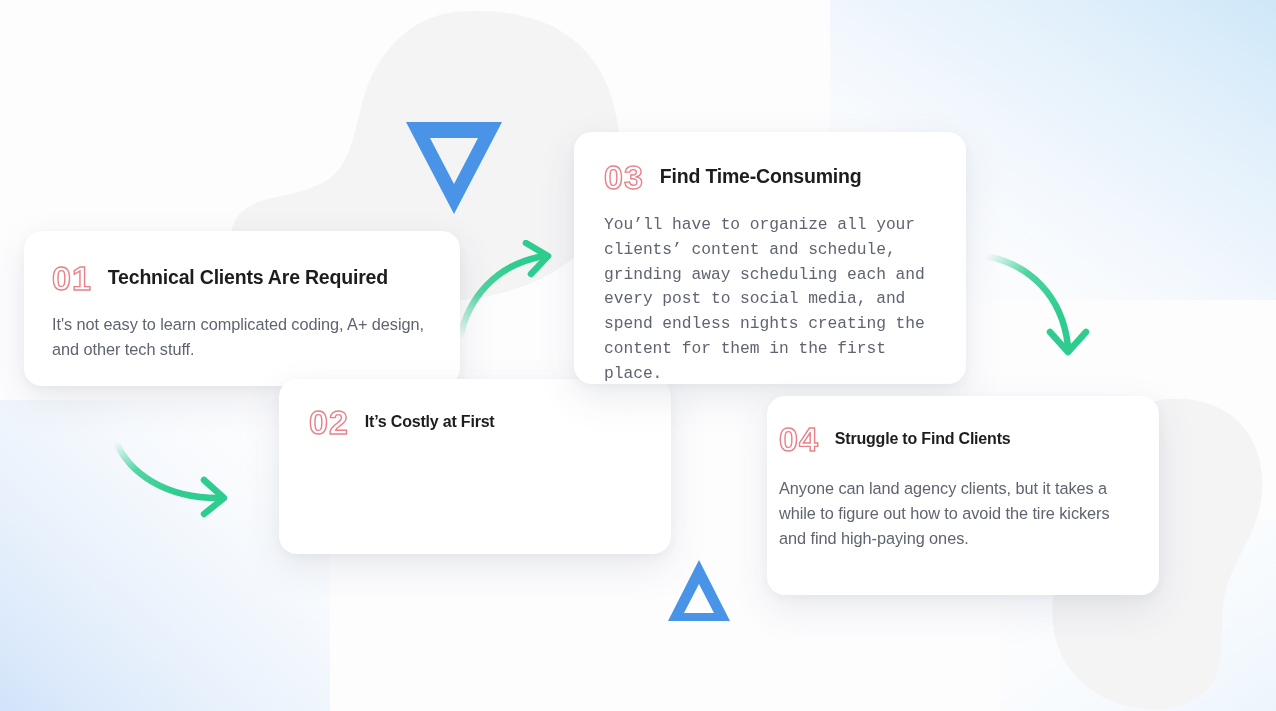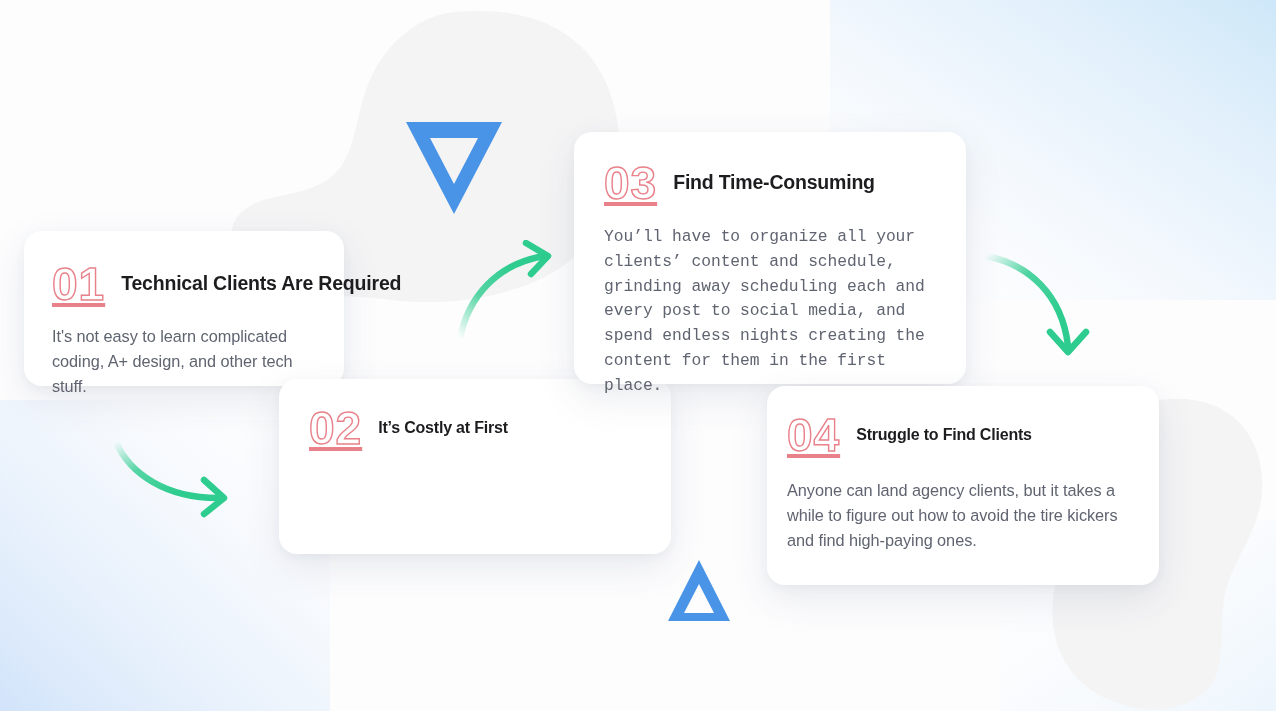--- a/index.html
+++ b/index.html
@@ -45,41 +45,40 @@
 
   
   .card {
     position: absolute;
     background: #ffffff;
     border-radius: 18px;
     box-shadow: 0 14px 38px rgba(60, 70, 95, 0.10),
                 0 3px 10px rgba(60, 70, 95, 0.05);
     box-sizing: border-box;
   }
-  #card-1 { left: 24px;  top: 231px; width: 320px; height: 155px; padding: 30px 28px 26px 28px; }
+  #card-1 { left: 24px;  top: 231px; width: 436px; height: 155px; padding: 30px 28px 26px 28px; }
   #card-2 { left: 279px; top: 379px; width: 392px; height: 175px; padding: 26px 30px 26px 30px; text-align: center; }
   #card-3 { left: 574px; top: 132px; width: 392px; height: 252px; padding: 28px 30px 26px 30px; }
-  #card-4 { left: 767px; top: 386px; width: 392px; height: 199px; padding: 26px 30px 26px 20px; }
+  #card-4 { left: 767px; top: 396px; width: 392px; height: 199px; padding: 26px 30px 26px 12px; }
 
   .card-head {
     display: flex;
     align-items: center;
     gap: 16px;
   }
   .card-num {
     font-family: "Liberation Sans", sans-serif;
-    font-size: 46px;
+    font-size: 34px;
     font-weight: 700;
     line-height: 1;
     letter-spacing: 1px;
     color: transparent;
     -webkit-text-stroke: 1.4px #e8818a;
     white-space: nowrap;
     flex: 0 0 auto;
-    text-decoration: underline;
   }
   .card-title {
     font-size: 19.5px;
     font-weight: 700;
     color: #1d1d20;
     letter-spacing: -0.2px;
     line-height: 1.2;
     white-space: nowrap;
   }
   #card-2 .card-title,

